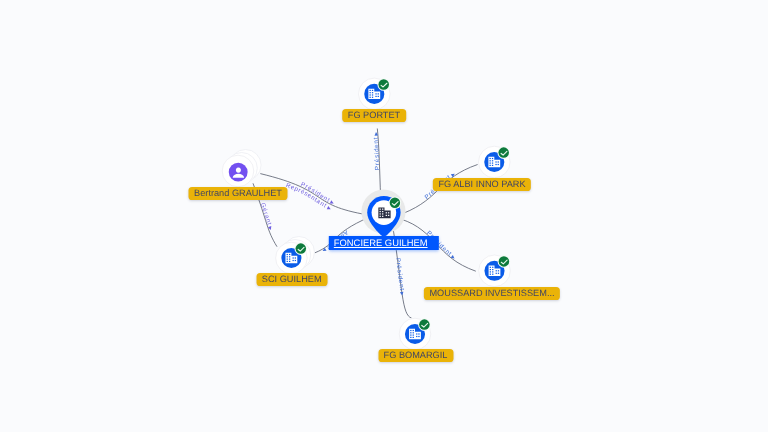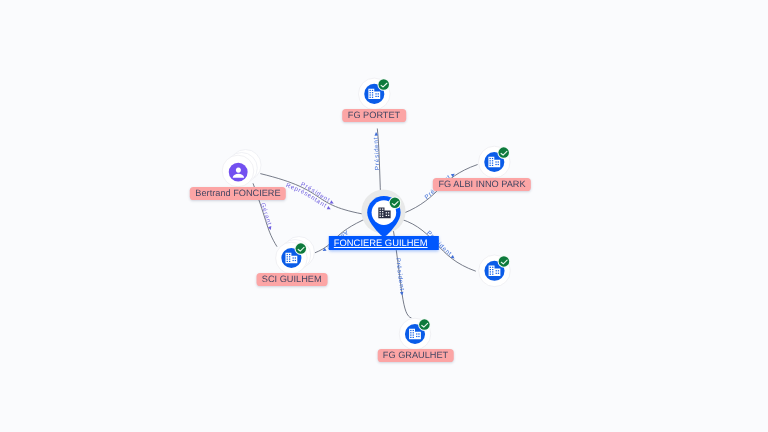--- a/index.html
+++ b/index.html
@@ -6,21 +6,21 @@
   body{width:768px;height:432px;overflow:hidden;background:#fafbfd;
        font-family:"Liberation Sans",sans-serif;
        -webkit-font-smoothing:antialiased;text-rendering:geometricPrecision;}
   #stage{position:relative;width:768px;height:432px;background:#fafbfd;overflow:hidden;}
   svg.layer{position:absolute;left:0;top:0;width:768px;height:432px;display:block;}
   .edges-svg{z-index:1;}
   .elbl-svg{z-index:2;}
   .nodes-svg{z-index:3;}
   .labels{position:absolute;left:0;top:0;width:768px;height:432px;z-index:4;}
   .nlabel{position:absolute;white-space:nowrap;font-size:9.2px;color:#434662;
-     background:#fca5a5;border-radius:3.6px;padding:0 5.6px;height:13.4px;line-height:13.7px;
+     background:#eab308;border-radius:3.6px;padding:0 5.6px;height:13.4px;line-height:13.7px;
      box-shadow:0 1px 2.6px rgba(40,50,90,.20);transform:translateX(-50%);}
   .nlabel.sel{background:#0057fd;color:#fff;border-radius:0;height:14px;line-height:14.6px;
      font-size:9.4px;padding:0 11.6px 0 5px;box-shadow:0 1px 3px rgba(0,87,253,.4);text-decoration:underline;}
   .eline{fill:none;stroke:#5f6474;stroke-width:.85;}
   .etext{font-size:6.2px;font-family:"Liberation Sans",sans-serif;letter-spacing:.78px;}
   .earrow{font-size:4.6px;letter-spacing:0;}
 </style>
 </head>
 <body>
 
@@ -241,17 +241,18 @@
       <circle cx="0.2" cy="1.1" r="9.45" fill="#7350f0"></circle>
       <g transform="translate(-5.48,-4.29) scale(0.9800)">
         <path d="M6,0.9 a2.6,2.6 0 1,1 -0.01,0 Z M6,7.1 c2.85,0 5.2,1.7 5.75,3.3 l0,0.9 L0.25,11.3 l0,-0.9 C0.8,8.8 3.15,7.1 6,7.1 Z" fill="#ffffff"></path>
       </g>
     </g>
   </svg>
   <div class="labels">
     <div class="nlabel sel" style="left:384px;top:236px">FONCIERE GUILHEM</div>
     <div class="nlabel" style="left:374px;top:109px">FG PORTET</div>
     <div class="nlabel" style="left:482px;top:177.5px">FG ALBI INNO PARK</div>
-    <div class="nlabel" style="left:415.5px;top:348.5px">FG GRAULHET</div>
+    <div class="nlabel" style="left:492px;top:287px">MOUSSARD INVESTISSEM...</div>
+    <div class="nlabel" style="left:415.5px;top:348.5px">FG BOMARGIL</div>
     <div class="nlabel" style="left:291.7px;top:273px">SCI GUILHEM</div>
-    <div class="nlabel" style="left:238px;top:187px">Bertrand FONCIERE</div>
+    <div class="nlabel" style="left:238px;top:187px">Bertrand GRAULHET</div>
   </div>
 </div>
 
 </body></html>

